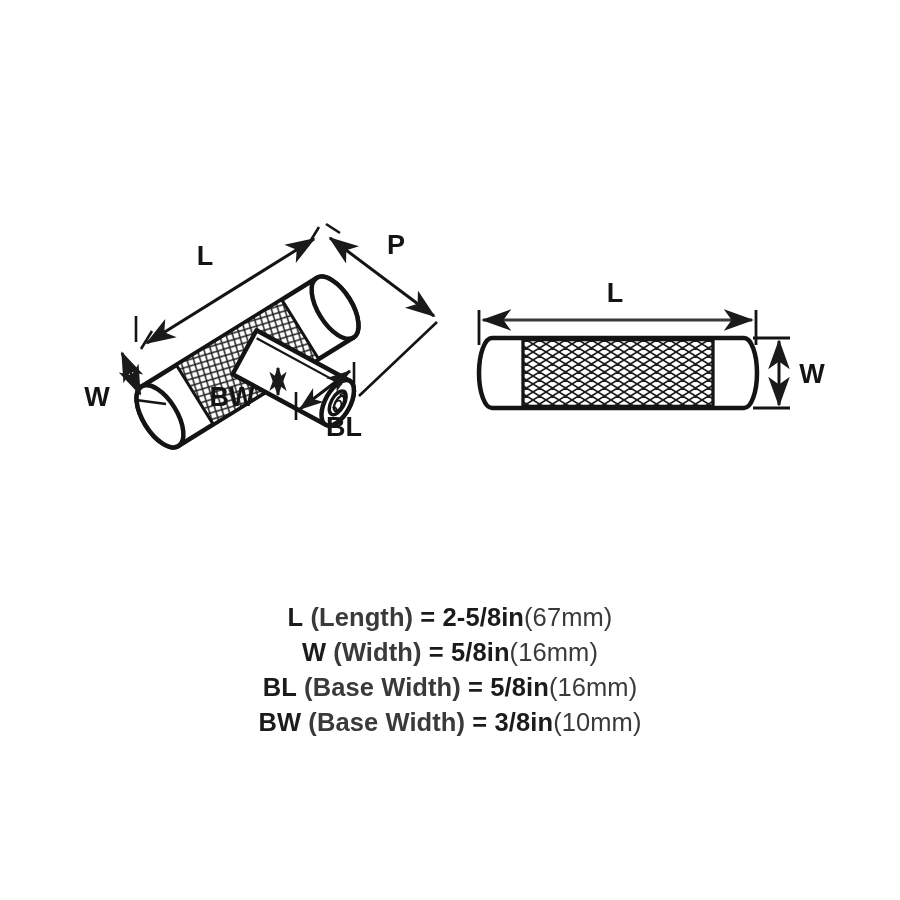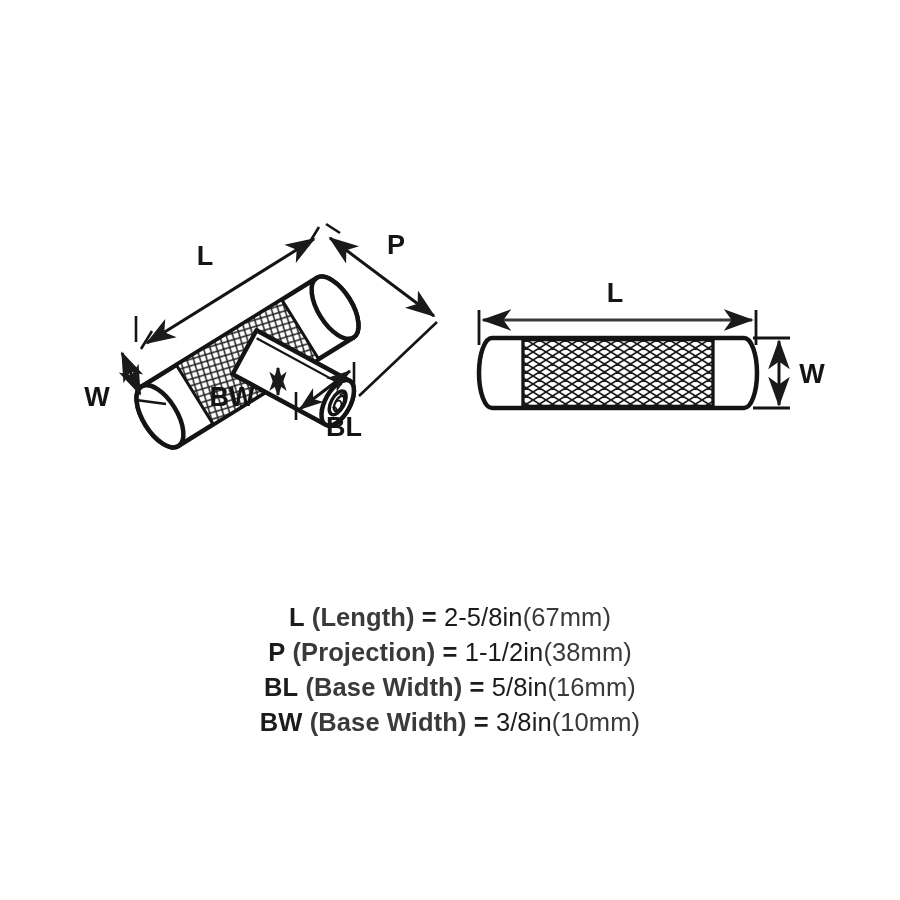--- a/index.html
+++ b/index.html
@@ -47,21 +47,21 @@
     font-weight: bold;
   }
   .nm {
     font-weight: bold;
     color: #3a3a3a;
   }
   .eq {
     font-weight: bold;
   }
   .imp {
-    font-weight: normal;
+    font-weight: bold;
   }
   .met {
     font-weight: normal;
     color: #3a3a3a;
   }
   .dim-label {
     font-weight: bold;
     font-size: 27px;
     fill: #141414;
     font-family: "Liberation Sans", sans-serif;
@@ -197,24 +197,24 @@
   </svg>
 
   <div class="spec-list">
     <div class="spec-line">
       <span class="sym">L</span>
       <span class="nm">(Length)</span>
       <span class="eq">=</span>
       <span class="imp">2-5/8in</span><span class="met">(67mm)</span>
     </div>
     <div class="spec-line">
-      <span class="sym">P</span>
-      <span class="nm">(Projection)</span>
-      <span class="eq">=</span>
-      <span class="imp">1-1/2in</span><span class="met">(38mm)</span>
+      <span class="sym">W</span>
+      <span class="nm">(Width)</span>
+      <span class="eq">=</span>
+      <span class="imp">5/8in</span><span class="met">(16mm)</span>
     </div>
     <div class="spec-line">
       <span class="sym">BL</span>
       <span class="nm">(Base Width)</span>
       <span class="eq">=</span>
       <span class="imp">5/8in</span><span class="met">(16mm)</span>
     </div>
     <div class="spec-line">
       <span class="sym">BW</span>
       <span class="nm">(Base Width)</span>

